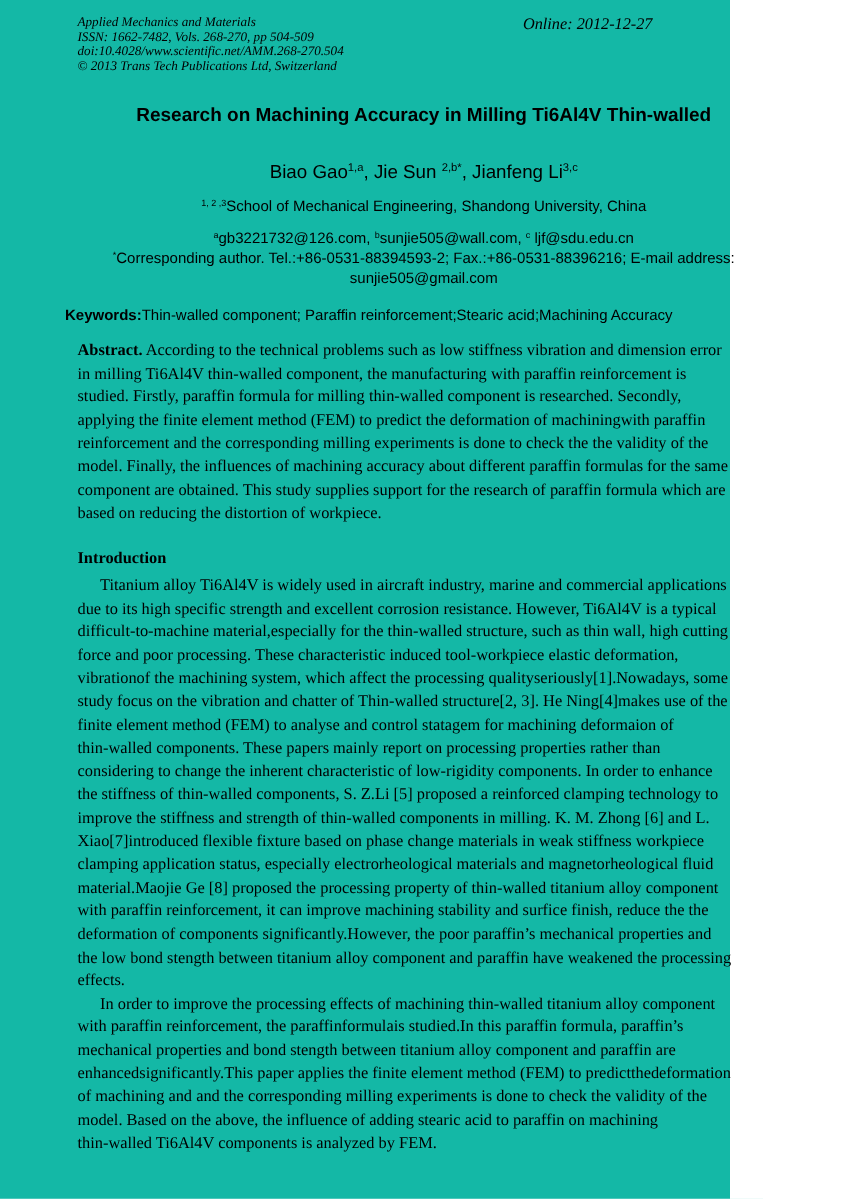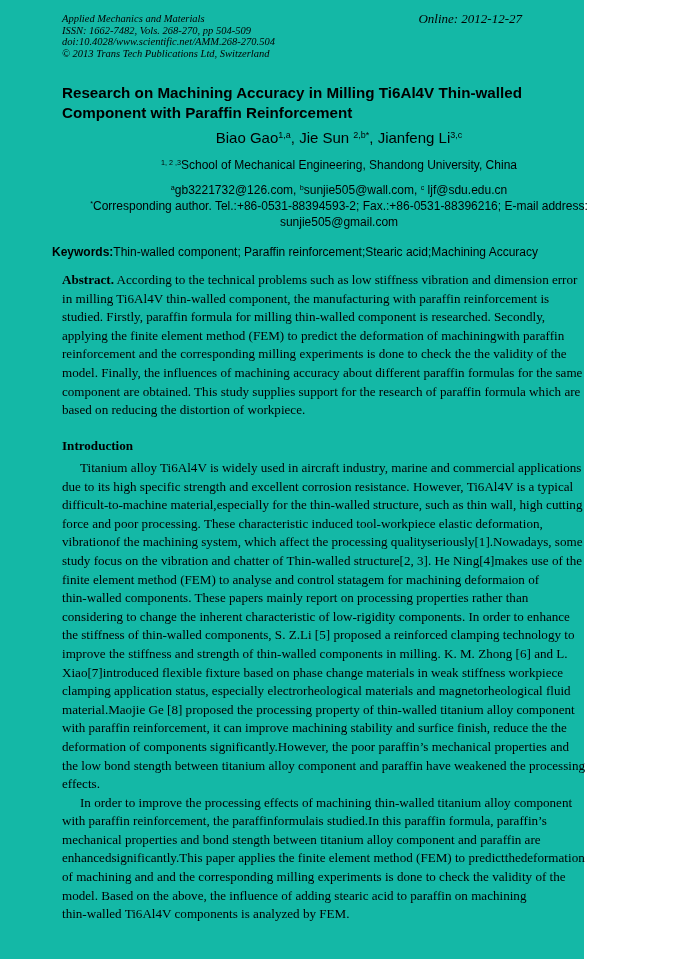--- a/index.html
+++ b/index.html
@@ -1,21 +1,21 @@
 <!DOCTYPE html>
 <html><head>
   <meta charset="utf-8">
   <style>
     html, body { margin: 0; padding: 0; background: #ffffff; }
     body { width: 678px; height: 959px; position: relative; overflow: hidden; color: #000; }
     .page { position: absolute; left: 0; top: 0; width: 584px; height: 959px; background: #14b8a6; }
     .hdr-left { position: absolute; left: 62px; top: 13px; font-family: "Liberation Serif", serif; font-style: italic; font-size: 10.5px; line-height: 11.5px; }
     .hdr-left div { white-space: nowrap; }
     .hdr-right { position: absolute; right: 62px; top: 13px; font-family: "Liberation Serif", serif; font-style: italic; font-size: 13px; line-height: 11.5px; white-space: nowrap; }
-    .title { position: absolute; left: 62px; width: 554px; top: 83px; text-align: left; font-family: "Liberation Sans", sans-serif; font-weight: bold; font-size: 15.2px; line-height: 20px; }
+    .title { position: absolute; left: 62px; width: 554px; top: 83px; text-align: center; font-family: "Liberation Sans", sans-serif; font-weight: bold; font-size: 15.2px; line-height: 20px; }
     .authors { position: absolute; left: 62px; width: 554px; top: 128px; text-align: center; font-family: "Liberation Sans", sans-serif; font-size: 15px; line-height: 20px; }
     .authors sup, .affil sup, .emails sup, .corr sup { font-size: 0.6em; vertical-align: 0.55em; line-height: 0; }
     .affil { position: absolute; left: 62px; width: 554px; top: 158px; text-align: center; font-family: "Liberation Sans", sans-serif; font-size: 12px; line-height: 15px; }
     .emails { position: absolute; left: 62px; width: 554px; top: 183px; text-align: center; font-family: "Liberation Sans", sans-serif; font-size: 12px; line-height: 15px; }
     .corr { position: absolute; left: 62px; width: 554px; top: 199px; text-align: center; font-family: "Liberation Sans", sans-serif; font-size: 12px; line-height: 15.5px; }
     .keywords { position: absolute; left: 52px; width: 560px; top: 245px; font-family: "Liberation Sans", sans-serif; font-size: 12px; line-height: 15px; white-space: nowrap; }
     .keywords b { font-weight: bold; }
     .body-text { font-family: "Liberation Serif", serif; font-size: 13.1px; line-height: 18.6px; }
     .line { display: block; text-align: justify; text-align-last: justify; white-space: nowrap; height: 18.6px; overflow: visible; }
     .line.last { text-align-last: left; }
@@ -33,21 +33,20 @@
   <div class="hdr-left">
     <div>Applied Mechanics and Materials</div>
     <div>ISSN: 1662-7482, Vols. 268-270, pp 504-509</div>
     <div>doi:10.4028/www.scientific.net/AMM.268-270.504</div>
     <div>© 2013 Trans Tech Publications Ltd, Switzerland</div>
   </div>
   <div class="hdr-right">Online: 2012-12-27</div>
 
   <div class="title">
     <div>Research on Machining Accuracy in Milling Ti6Al4V Thin-walled</div>
-    <div>Component with Paraffin Reinforcement</div>
   </div>
 
   <div class="authors">
     <span>Biao Gao</span><sup>1,a</sup><span>, </span><span>Jie Sun </span><sup>2,b*</sup><span>, </span><span>Jianfeng Li</span><sup>3,c</sup>
   </div>
 
   <div class="affil">
     <sup>1, 2 ,3</sup><span>School of Mechanical Engineering, Shandong University, China</span>
   </div>
 

